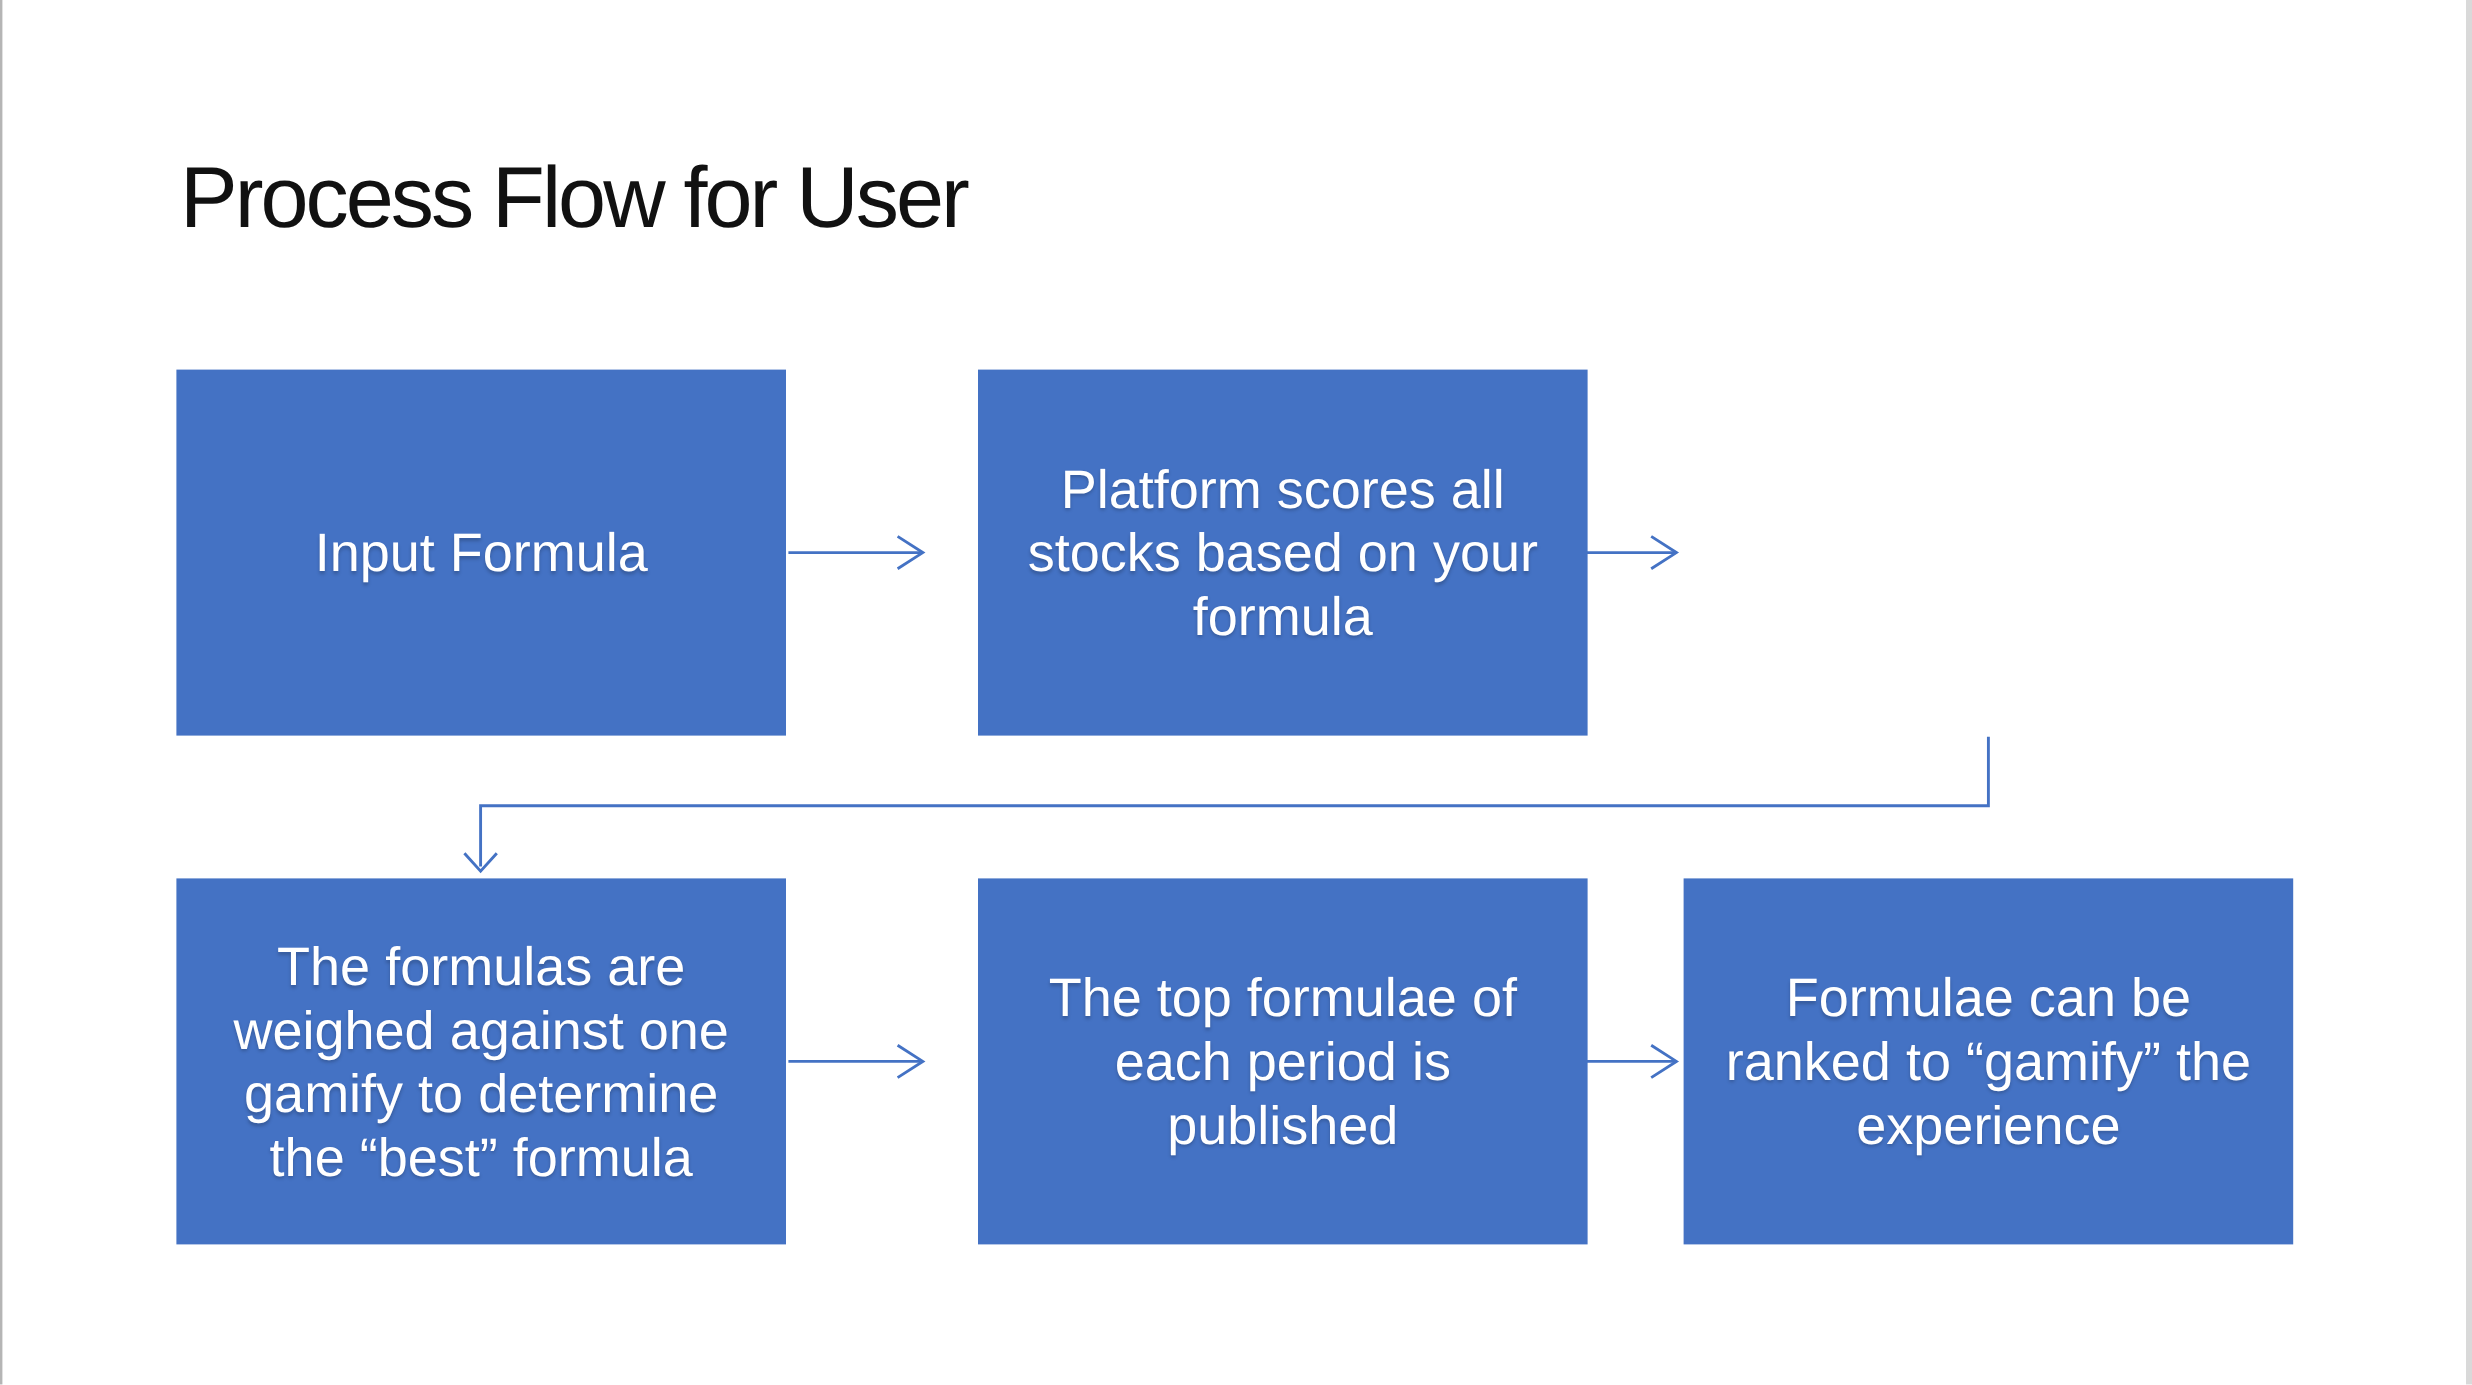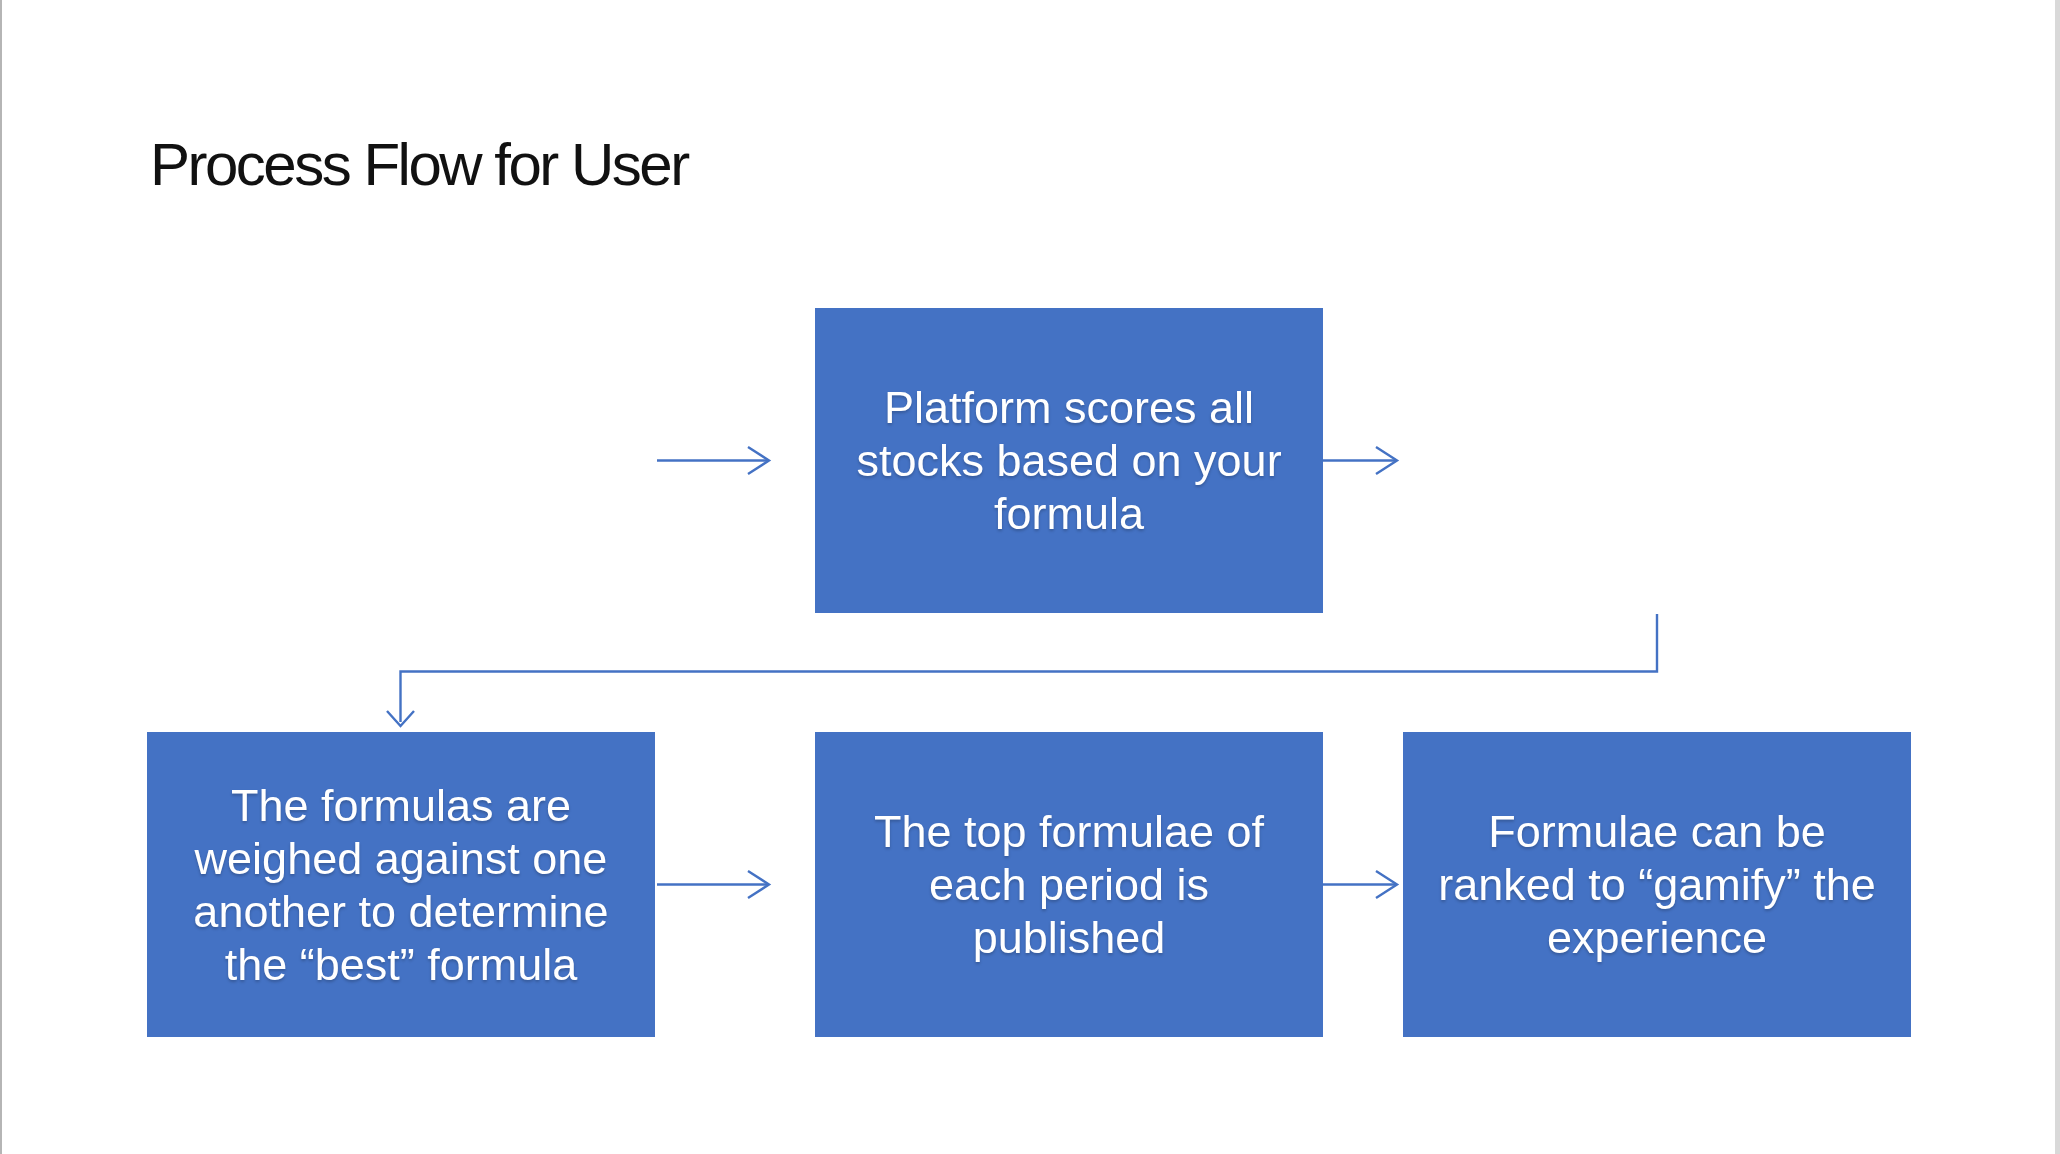--- a/index.html
+++ b/index.html
@@ -25,21 +25,21 @@
     position: absolute;
     right: 0; top: 0;
     width: 5px; height: 1154px;
     background: #d9d9d9;
   }
   .title {
     position: absolute;
     left: 150px;
     top: 122px;
     margin: 0;
-    font-size: 60px;
+    font-size: 72px;
     font-weight: 300;
     letter-spacing: -2.5px;
     line-height: 86px;
     color: var(--title-text, #111111);
     white-space: nowrap;
   }
   .connectors {
     position: absolute;
     left: 0; top: 0;
     width: 2060px;
@@ -97,29 +97,32 @@
     <g>
       <line x1="657" y1="884.5" x2="767" y2="884.5"></line>
       <polyline points="748,871 769,884.5 748,898"></polyline>
     </g>
     <g>
       <line x1="1286" y1="884.5" x2="1395" y2="884.5"></line>
       <polyline points="1376,871 1397,884.5 1376,898"></polyline>
     </g>
   </svg>
 
+  <div class="flow-box r1 c1">
+    <div class="box-text">Input Formula</div>
+  </div>
   <div class="flow-box r1 c2">
     <div class="box-text">Platform scores all
 stocks based on your
 formula</div>
   </div>
   <div class="flow-box r2 c1">
     <div class="box-text">The formulas are
 weighed against one
-another to determine
+gamify to determine
 the “best” formula</div>
   </div>
   <div class="flow-box r2 c2">
     <div class="box-text">The top formulae of
 each period is
 published</div>
   </div>
   <div class="flow-box r2 c3">
     <div class="box-text">Formulae can be
 ranked to “gamify” the

